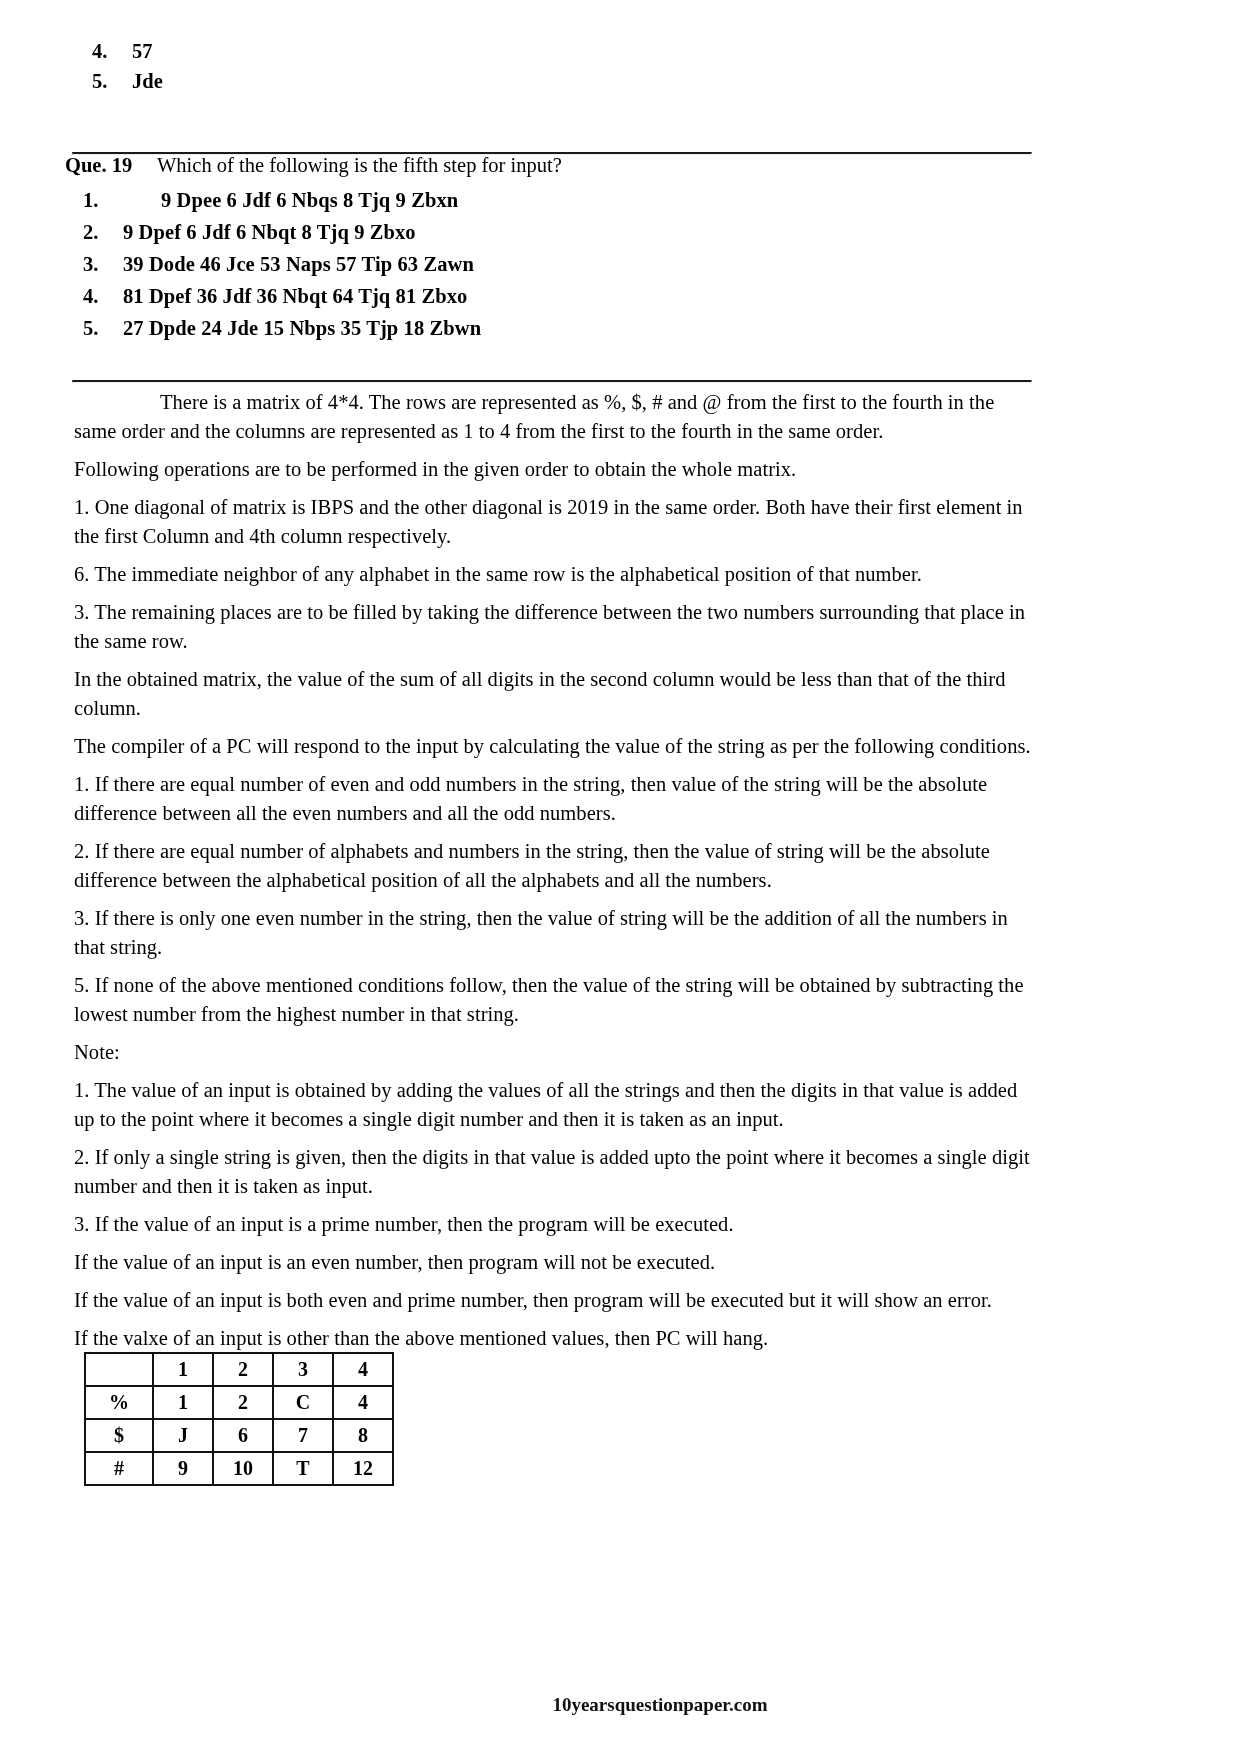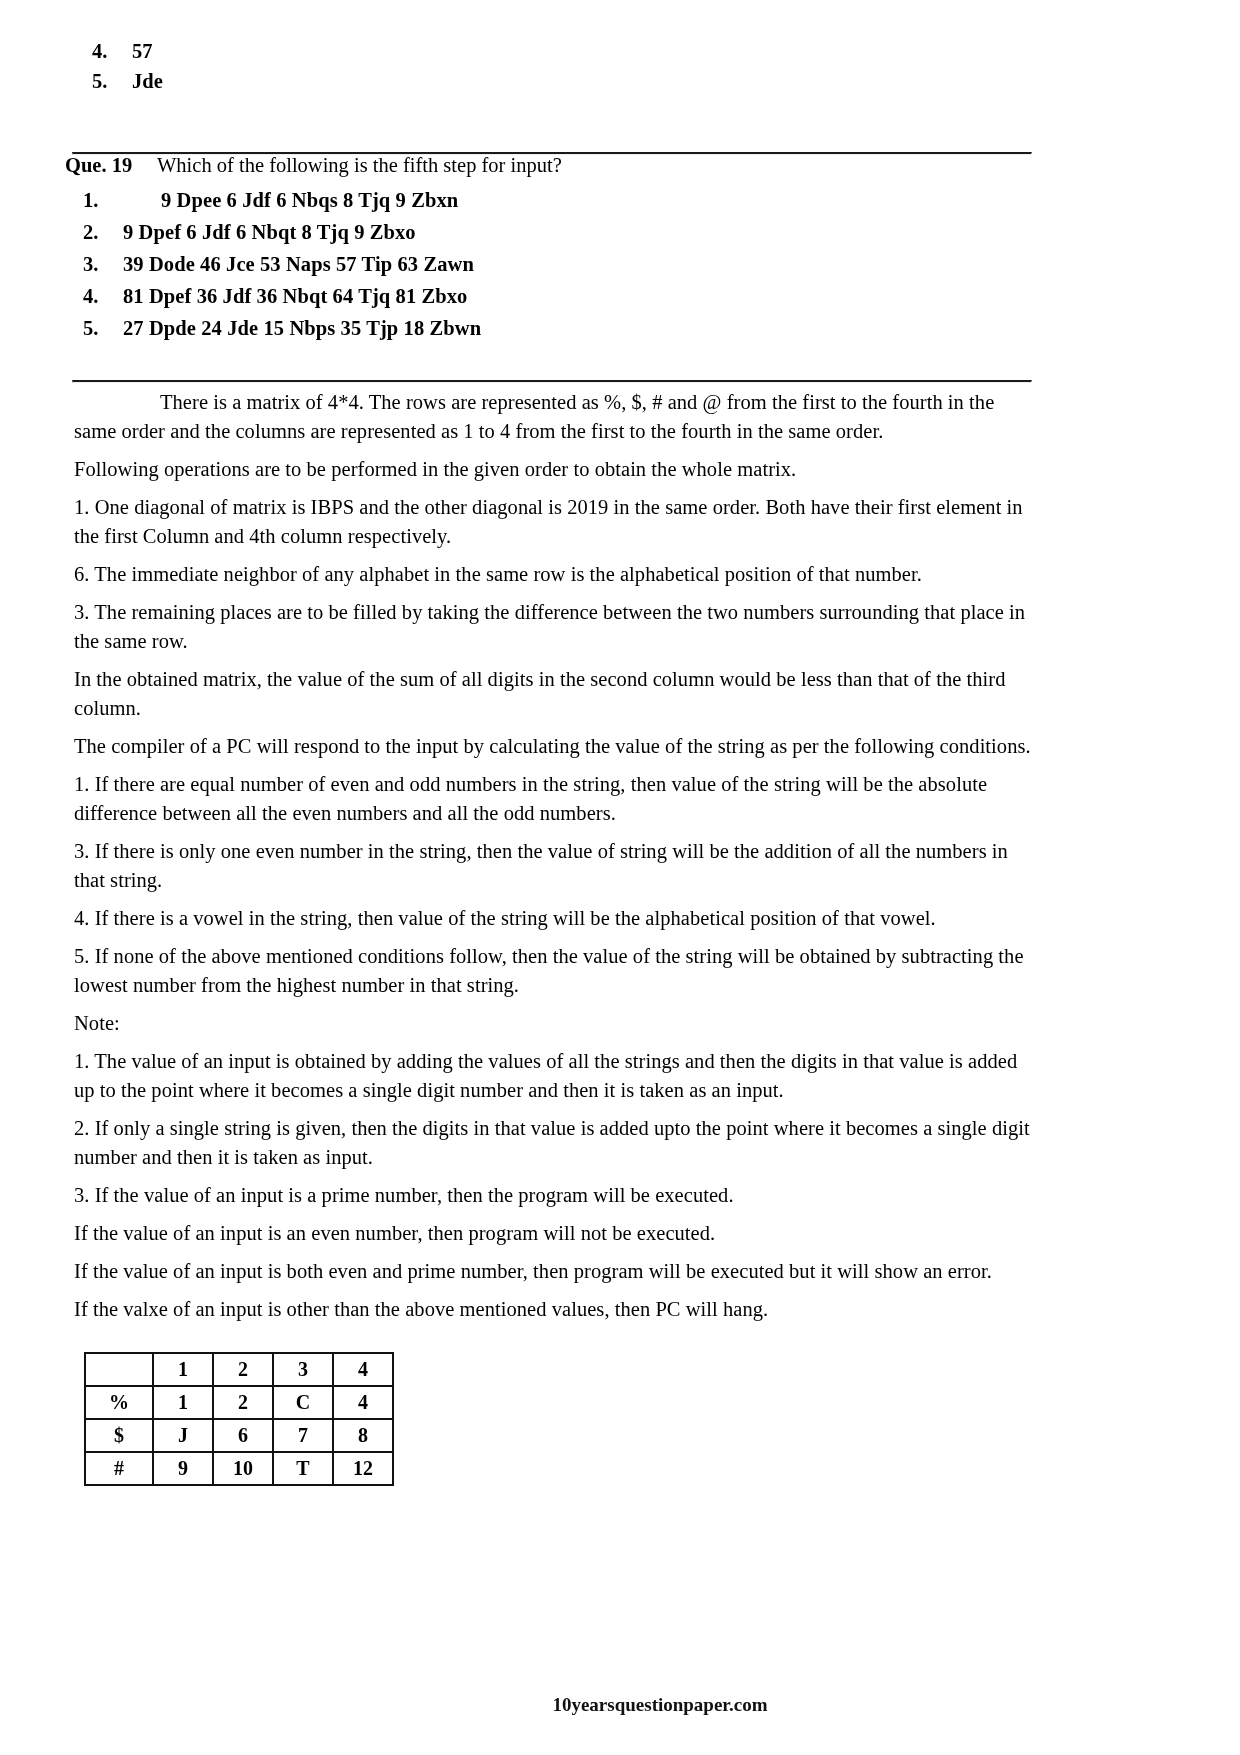--- a/index.html
+++ b/index.html
@@ -201,22 +201,22 @@
   <div class="q20">
 
     <p class="para first-indent">There is a matrix of 4*4. The rows are represented as %, $, # and @ from the first to the fourth in the same order and the columns are represented as 1 to 4 from the first to the fourth in the same order.</p>
     <p class="para">Following operations are to be performed in the given order to obtain the whole matrix.</p>
     <p class="para">1. One diagonal of matrix is IBPS and the other diagonal is 2019 in the same order. Both have their first element in the first Column and 4th column respectively.</p>
     <p class="para">6. The immediate neighbor of any alphabet in the same row is the alphabetical position of that number.</p>
     <p class="para">3. The remaining places are to be filled by taking the difference between the two numbers surrounding that place in the same row.</p>
     <p class="para">In the obtained matrix, the value of the sum of all digits in the second column would be less than that of the third column.</p>
     <p class="para">The compiler of a PC will respond to the input by calculating the value of the string as per the following conditions.</p>
     <p class="para">1. If there are equal number of even and odd numbers in the string, then value of the string will be the absolute difference between all the even numbers and all the odd numbers.</p>
+    <p class="para">2. If there are equal number of alphabets and numbers in the string, then the value of string will be the absolute difference between the alphabetical position of all the alphabets and all the numbers.</p>
     <p class="para">3. If there is only one even number in the string, then the value of string will be the addition of all the numbers in that string.</p>
-    <p class="para">4. If there is a vowel in the string, then value of the string will be the alphabetical position of that vowel.</p>
     <p class="para">5. If none of the above mentioned conditions follow, then the value of the string will be obtained by subtracting the lowest number from the highest number in that string.</p>
     <p class="para">Note:</p>
     <p class="para">1. The value of an input is obtained by adding the values of all the strings and then the digits in that value is added up to the point where it becomes a single digit number and then it is taken as an input.</p>
     <p class="para">2. If only a single string is given, then the digits in that value is added upto the point where it becomes a single digit number and then it is taken as input.</p>
     <p class="para">3. If the value of an input is a prime number, then the program will be executed.</p>
     <p class="para">If the value of an input is an even number, then program will not be executed.</p>
     <p class="para">If the value of an input is both even and prime number, then program will be executed but it will show an error.</p>
     <p class="para">If the valxe of an input is other than the above mentioned values, then PC will hang.</p>
   </div>
 

